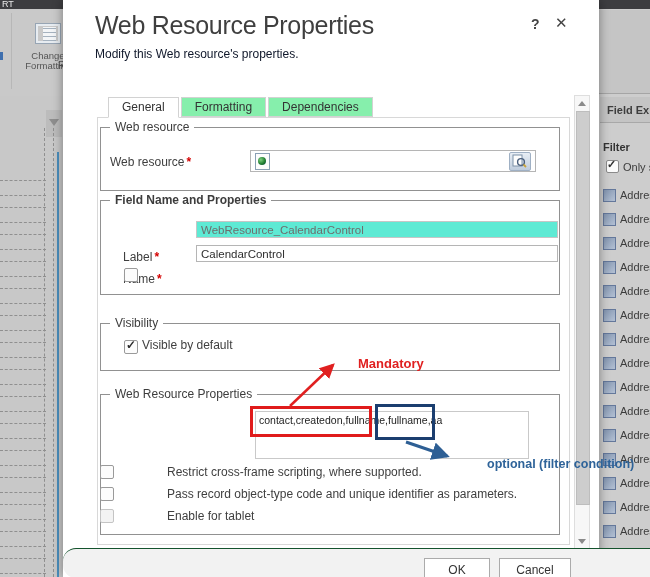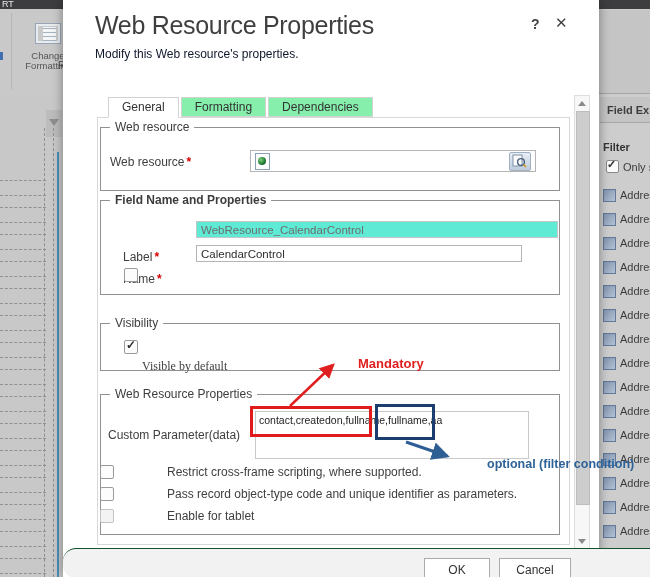--- a/index.html
+++ b/index.html
@@ -223,33 +223,32 @@
     <div class="group" style="left:37px;top:200px;width:460px;height:95px;font-weight:bold;">
       <span class="legend">Field Name and Properties</span>
     </div>
     <div class="flabel" style="left:60px;top:224px;margin-top:48px;">
       <span>Name</span><span class="req">*</span>
     </div>
     <input class="txt-input readonly" style="left: 133px; top: 221px; width: 362px;" readonly="" value="WebResource_CalendarControl">
     <div class="flabel" style="left:60px;top:250px;">
       <span>Label</span><span class="req">*</span>
     </div>
-    <input class="txt-input" style="left: 133px; top: 245px; width: 326px;" value="CalendarControl">
+    <input class="txt-input" style="left: 133px; top: 245px; width: 362px;" value="CalendarControl">
     <span class="cbx" style="left:61px;top:268px;"></span>
 
     <div class="group" style="left:37px;top:323px;width:460px;height:48px;">
       <span class="legend">Visibility</span>
     </div>
     <span class="cbx checked" style="left:61px;top:340px;"></span>
-    <span class="cbx-label" style="left:79px;top:359px;font-family:Liberation Serif, serif;">Visible by default</span>
+    <span class="cbx-label" style="left:79px;top:338px;">Visible by default</span>
 
     <div class="group" style="left:37px;top:394px;width:460px;height:141px;">
       <span class="legend">Web Resource Properties</span>
     </div>
-    <div class="flabel" style="left:45px;top:428px;">Custom Parameter(data)</div>
     <textarea class="param-area" style="">contact,createdon,fullname,fullname,aa</textarea>
     <div class="red-box"></div>
     <div class="blue-box"></div>
 
     <span class="cbx" style="left:37px;top:465px;"></span>
     <span class="cbx-label" style="left:104px;top:465px;">Restrict cross-frame scripting, where supported.</span>
     <span class="cbx" style="left:37px;top:487px;"></span>
     <span class="cbx-label" style="left:104px;top:487px;">Pass record object-type code and unique identifier as parameters.</span>
     <span class="cbx disabled" style="left:37px;top:509px;"></span>
     <span class="cbx-label" style="left:104px;top:509px;">Enable for tablet</span>

